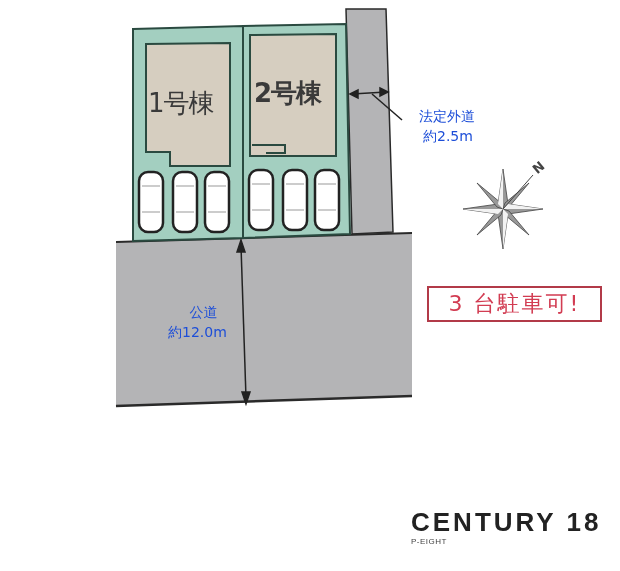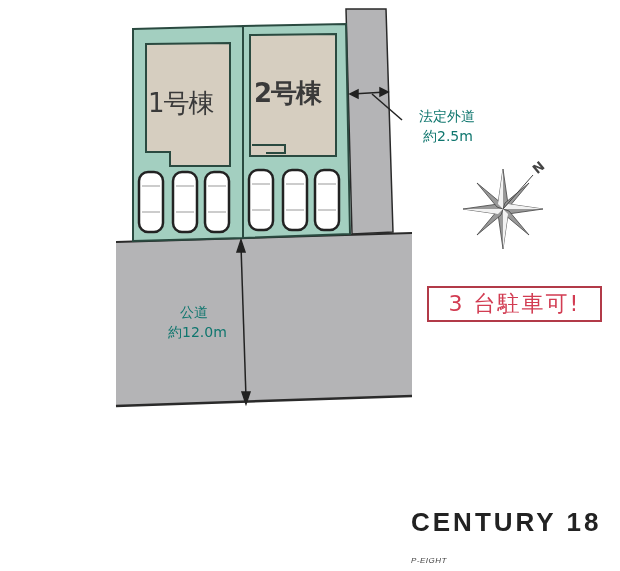--- a/index.html
+++ b/index.html
@@ -1,29 +1,29 @@
 <!DOCTYPE html>
 <html><head>
 <meta charset="utf-8">
 <style>
   html, body { margin:0; padding:0; background:#ffffff; }
   body { width:620px; height:571px; position:relative; overflow:hidden;
          font-family:"DejaVu Sans", sans-serif; }
   #plan { position:absolute; left:0; top:0; width:620px; height:571px; }
   .lbl { position:absolute; color:#333; white-space:nowrap; }
   .bldg-label { position:absolute; font-size:26px; color:#3a3a3a; letter-spacing:-1px; }
-  .road-note { font-size:14px; line-height:20px; color:#0f766e; }
+  .road-note { font-size:14px; line-height:20px; color:#1d4ed8; }
   .parking-box { position:absolute; left:427px; top:286px; width:175px; height:36px;
                  border:2px solid #b23a48; box-sizing:border-box;
                  display:flex; align-items:center; justify-content:center;
                  font-size:22px; color:#d23c52; letter-spacing:2px; }
   .brand { position:absolute; left:411px; top:507px; font-family:"Liberation Sans", sans-serif;
            font-size:26px; font-weight:bold; letter-spacing:3px; color:#222; }
-  .brand-sub { position:absolute; left:411px; top:556px; font-family:"Liberation Sans", sans-serif;
-               font-size:8px; color:#444; letter-spacing:0.5px;font-style:italic; }
+  .brand-sub { position:absolute; left:411px; top:537px; font-family:"Liberation Sans", sans-serif;
+               font-size:8px; color:#444; letter-spacing:0.5px; }
 </style>
 </head>
 <body>
 
 <svg id="plan" viewBox="0 0 620 571" xmlns="http://www.w3.org/2000/svg">
 
   <polygon points="346,9 386,9 393,232 352,234" fill="#b4b4b6" stroke="#2a2a2a" stroke-width="1.5"></polygon>
 
   <polygon points="116,242 412,233 412,396 116,406" fill="#b4b4b6"></polygon>
   <line x1="116" y1="242" x2="412" y2="233" stroke="#2a2a2a" stroke-width="2"></line>
@@ -102,21 +102,21 @@
 
 <div class="bldg-label" style="left:148px;top:86px;">1号棟</div>
 <div class="bldg-label" style="left:254px;top:76px;font-weight:bold;">2号棟</div>
 
 <div class="lbl road-note" style="left:419px;top:106px;">
   <div>法定外道</div>
   <div style="padding-left:4px;">約2.5m</div>
 </div>
 
 <div class="lbl road-note" style="left:168px;top:302px;">
-  <div style="padding-left:12px;">公道</div>
+  <div style="padding-left:12px;text-align:center;">公道</div>
   <div>約12.0m</div>
 </div>
 
 <div class="lbl" style="left:533px;top:160px;font-size:13px;color:#444;transform:rotate(-40deg);font-weight:bold;">N</div>
 
 <div class="parking-box">
   <span>3 台駐車可!</span>
 </div>
 
 <div class="brand">CENTURY 18</div>

